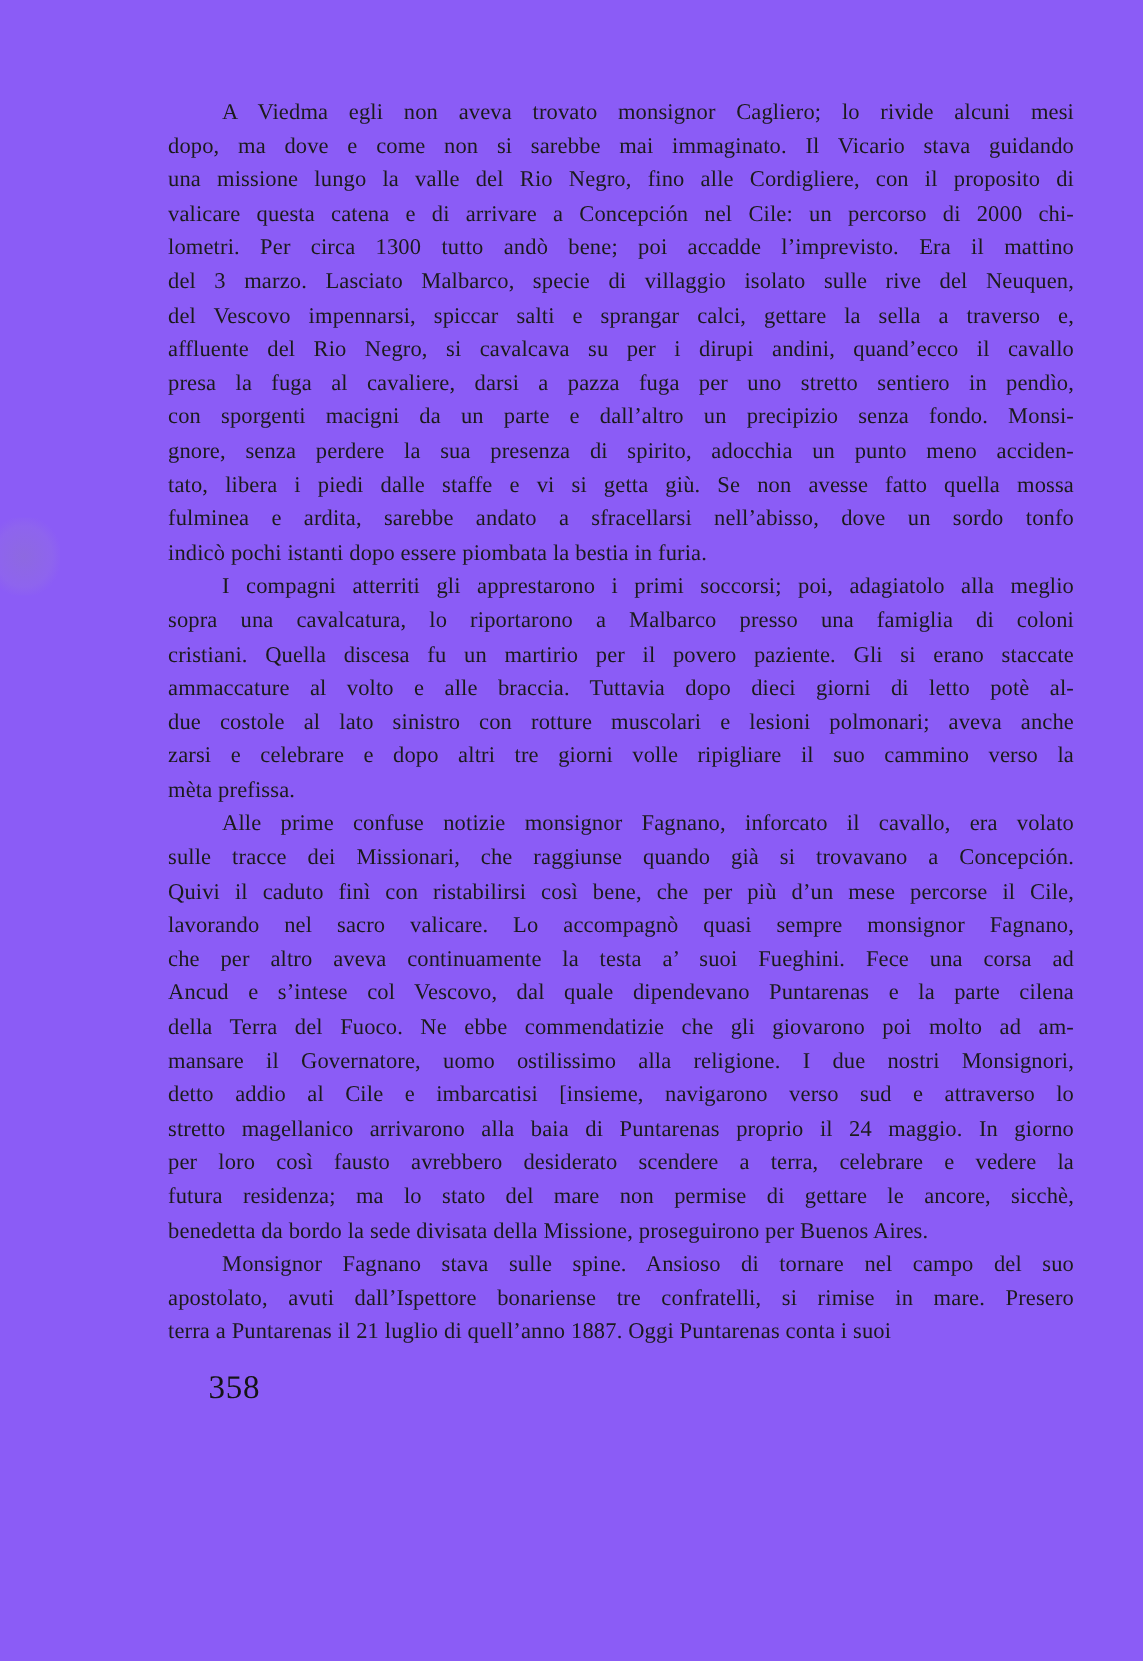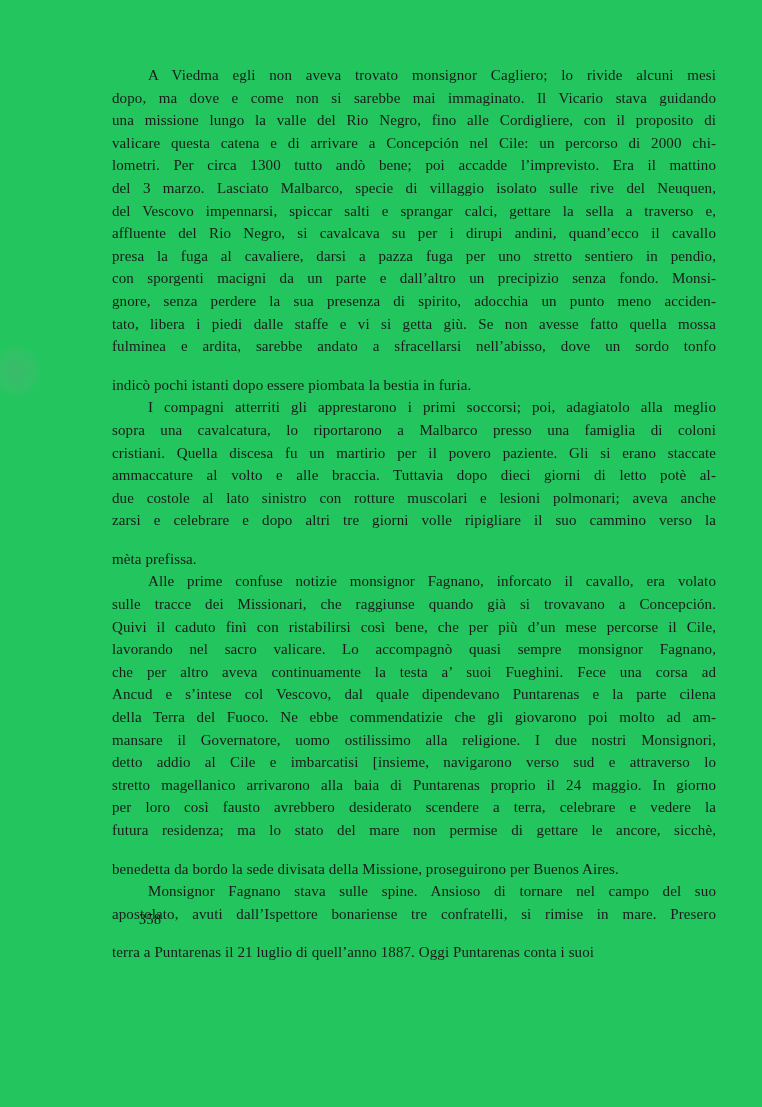--- a/index.html
+++ b/index.html
@@ -10,21 +10,21 @@
     width: 762px;
     height: 1107px;
     background: #ffffff;
     position: relative;
     overflow: hidden;
     font-family: "Liberation Serif", serif;
   }
   .page-sheet {
     position: absolute;
     inset: 0;
-    background: #22c55e;
+    background: #8b5cf6;
   }
   .scan-smudge {
     position: absolute;
     left: -8px;
     top: 345px;
     width: 48px;
     height: 52px;
     background: radial-gradient(ellipse at center, rgba(150,150,150,0.22) 0%, rgba(170,170,170,0.10) 55%, rgba(255,255,255,0) 75%);
     pointer-events: none;
   }
@@ -46,27 +46,26 @@
     text-align-last: justify;
     white-space: nowrap;
     height: 22.6px;
   }
   .line.first {
     padding-left: 36px;
   }
   .line.last {
     text-align: right;
     text-align-last: left;
-    margin-top: 16px;
   }
   .page-number {
     position: absolute;
     left: 139px;
     top: 912px;
-    font-size: 14px;
+    font-size: 22px;
     color: #141414;
     letter-spacing: 0.5px;
   }
 </style>
 </head>
 <body>
 
 <div class="page-sheet">
   <div class="scan-smudge"></div>
   <div class="text-block">

